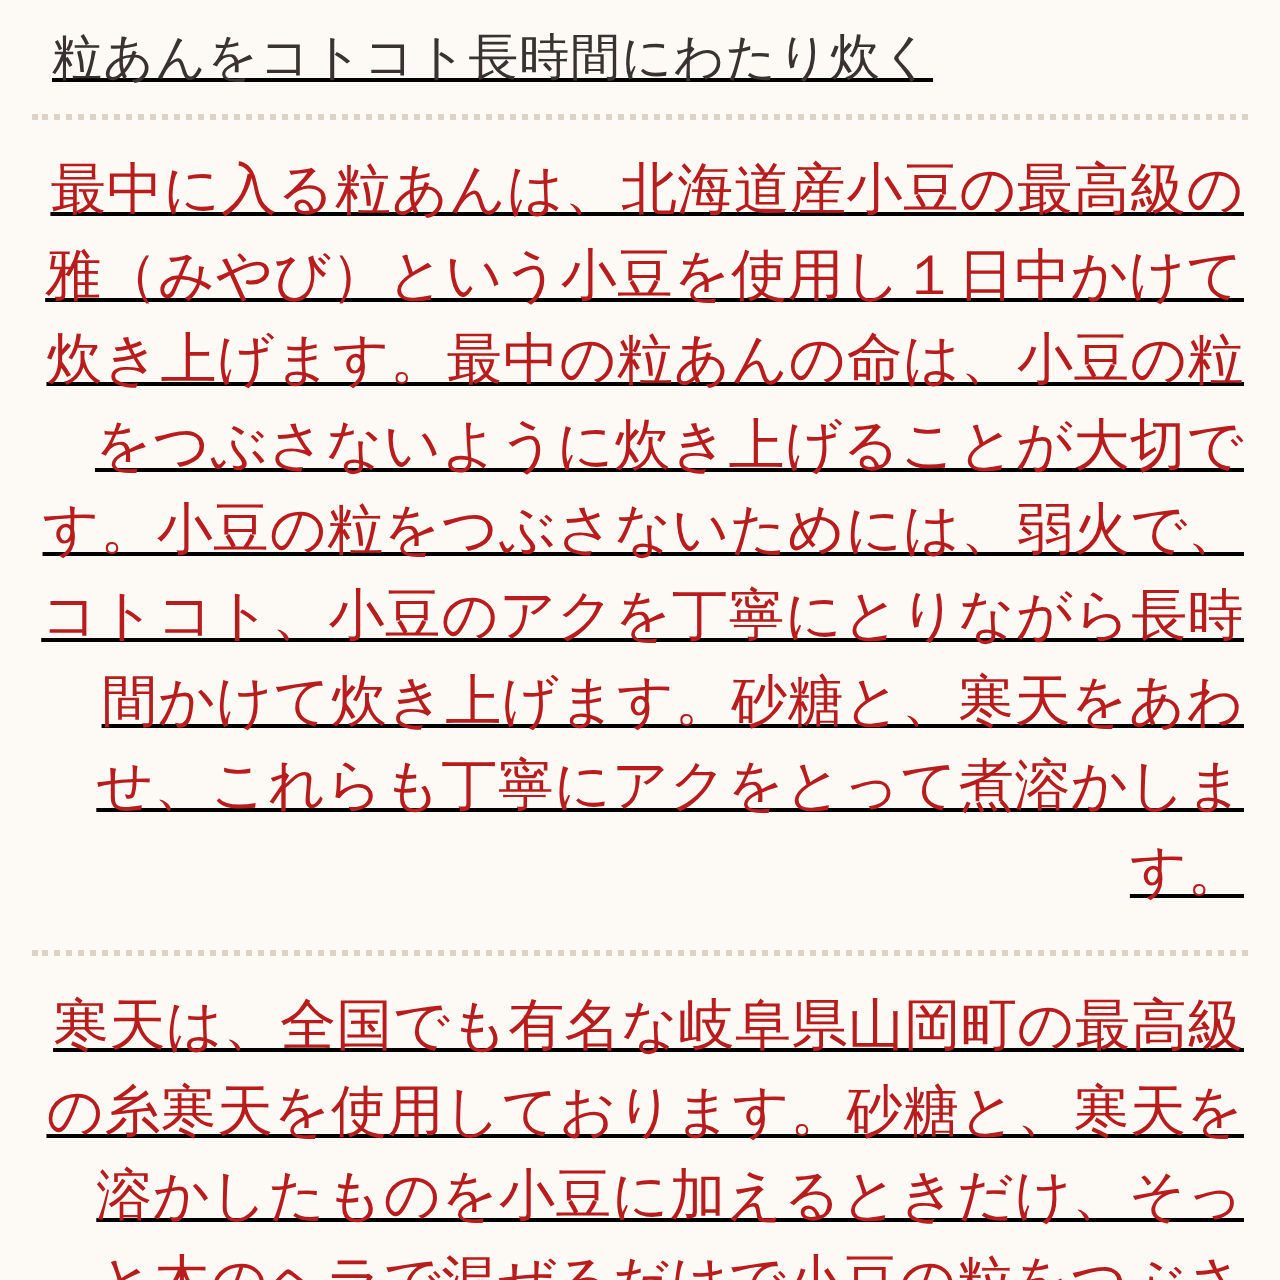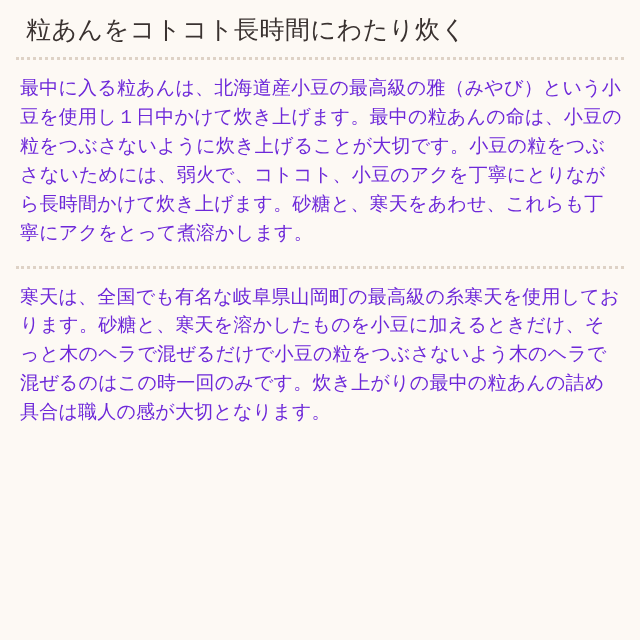--- a/index.html
+++ b/index.html
@@ -16,42 +16,43 @@
   .page {
     position: relative;
     width: 640px;
     height: 640px;
     background: #fdf9f4;
     box-sizing: border-box;
     padding: 0 14px;
   }
   .section {
     position: relative;
+    text-decoration: underline;
   }
   .section-heading {
     font-size: 25px;
     line-height: 1.25;
     color: #3a3230;
     letter-spacing: 0.5px;
     padding: 14px 6px 12px 12px;
     font-weight: normal;
     white-space: nowrap;
   }
   .divider {
     height: 0;
     border-top: 3px dotted #ded2c6;
     margin: 0 2px;
   }
   .body-text {
-    font-size: 19px;
+    font-size: 28px;
     line-height: 1.52;
-    color: #6d28d9;
+    color: #b91c1c;
     padding: 14px 4px 10px 6px;
     letter-spacing: 0.2px;
-    text-align: left;
+    text-align: right;
   }
   .spacer-sm { height: 8px; }
 </style>
 </head>
 <body>
 
 <div class="page">
 
   <div class="section">
     <div class="section-heading">粒あんをコトコト長時間にわたり炊く</div>

